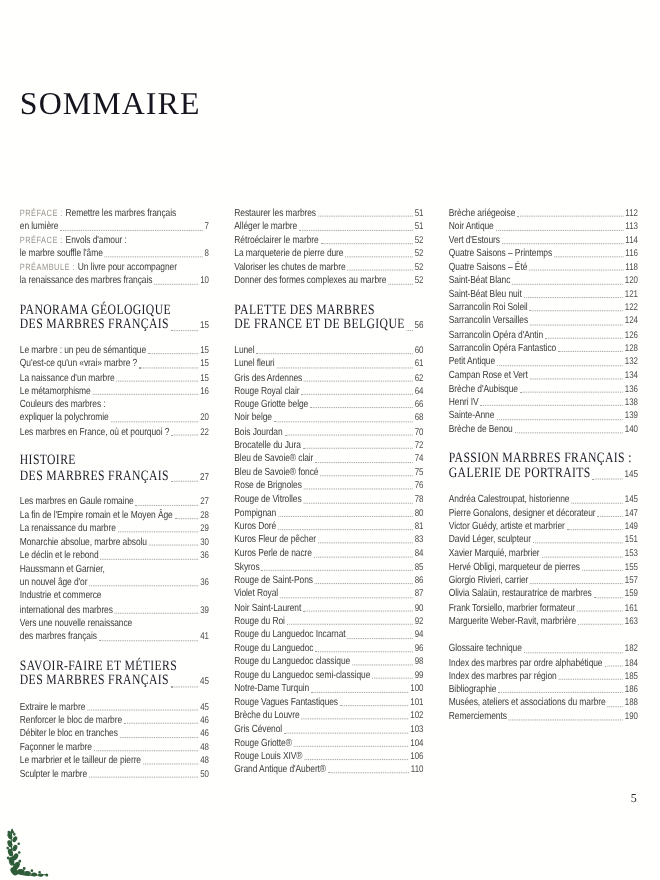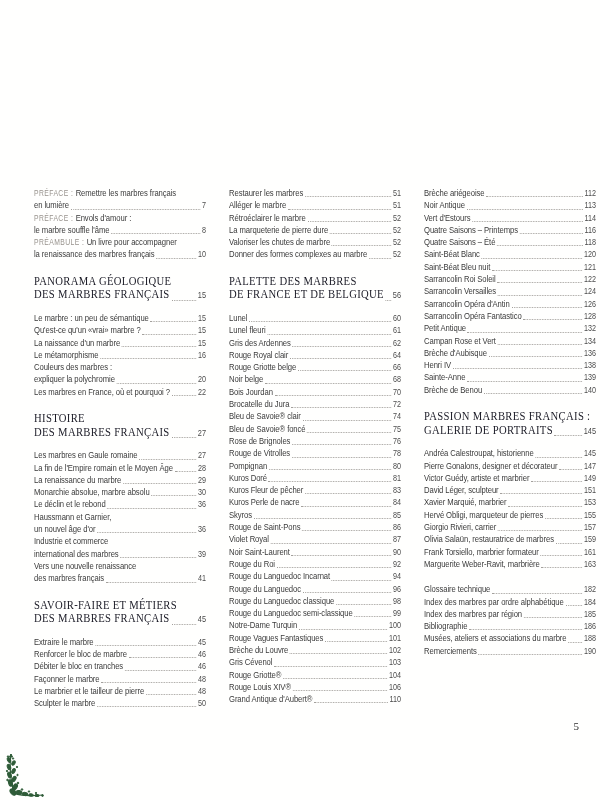--- a/index.html
+++ b/index.html
@@ -22,21 +22,21 @@
     font-family: "Liberation Serif", serif;
     font-weight: 500;
     font-size: 29px;
     line-height: 30px;
     letter-spacing: 1px;
     color: #15151f;
   }
   .columns {
     position: absolute;
     left: 18px; top: 187px;
-    width: 566px; height: 560px; margin-left: 16px;
+    width: 566px; height: 560px;
   }
   .col {
     position: absolute;
     top: 0;
     width: 210px;
     transform: scaleX(0.819);
     transform-origin: 0 0;
   }
   .col1 { left: 0; }
   .col2 { left: 195px; }
@@ -103,20 +103,21 @@
     left: 3px;
     top: 751px;
     width: 42px;
     height: 47px;
   }
 </style>
 </head>
 <body>
 
 <div class="page">
+  <h1 class="page-title">SOMMAIRE</h1>
 
   <div class="columns">
       <div class="col col1">
         <div class="block frontmatter">
           <div class="line">
             <span class="label">PRÉFACE :</span>
             <span class="txt">Remettre les marbres français</span>
           </div>
           <div class="line">
             <span class="txt">en lumière</span>

